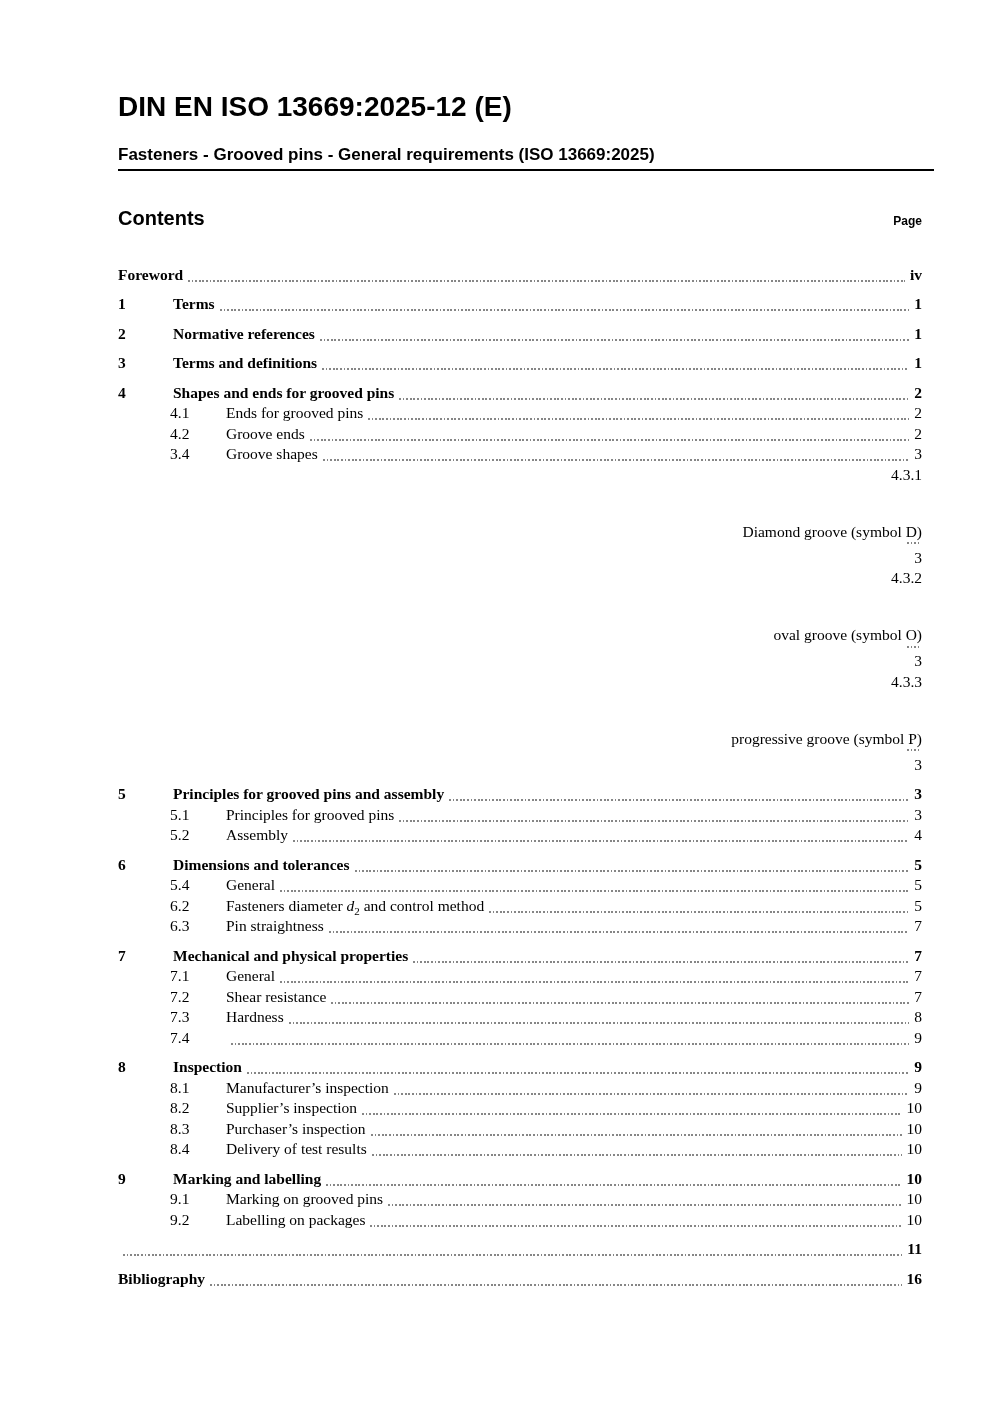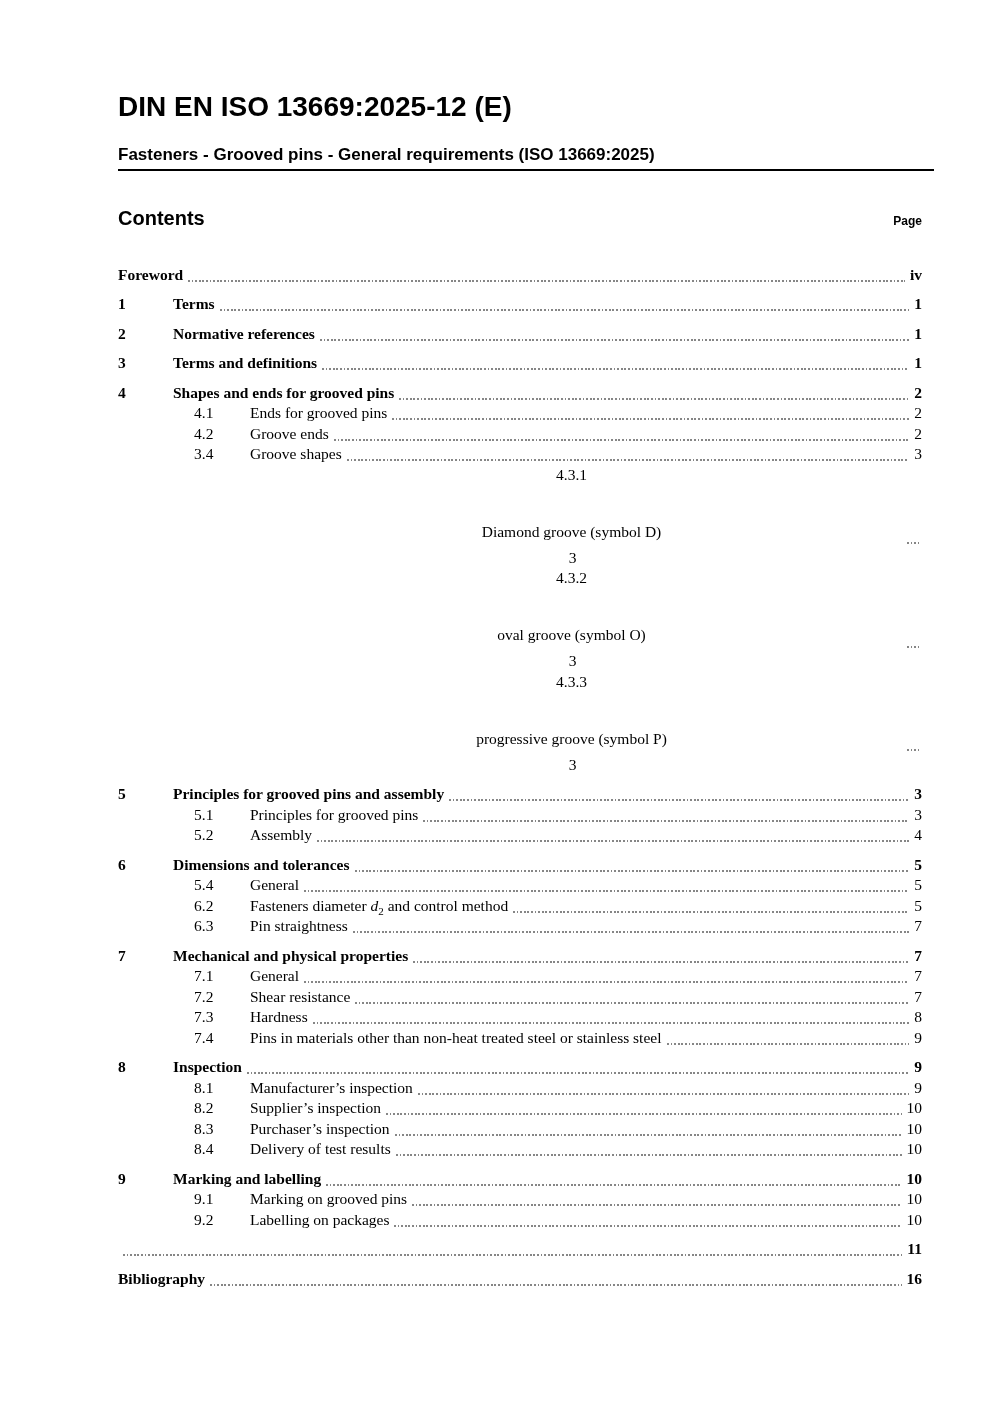--- a/index.html
+++ b/index.html
@@ -48,27 +48,27 @@
     font-size: 12px;
     padding-right: 12px;
     padding-left: 13px;
   }
   .toc {
     margin-top: 35px;
     padding-right: 12px;
   }
   .r {
     display: flex;
-    align-items: center;
+    align-items: flex-end;
     font-size: 15.5px;
     line-height: 20.5px;
   }
   .r.b { font-weight: 700; }
   .g { margin-top: 9px; }
-  .l2 { margin-left: 76px; }
+  .l2 { margin-left: 52px; }
   .l3 { margin-left: 103px; flex-direction: column; }
   .l1 .num { flex: 0 0 55px; }
   .l2 .num { flex: 0 0 56px; }
   .l3 .num { flex: 0 0 57px; }
   .ttl { white-space: nowrap; }
   .leader {
     flex: 1 1 auto;
     align-self: flex-end;
     height: 2px;
     min-width: 12px;
@@ -244,21 +244,20 @@
 
     <div class="r l2">
       <span class="num">7.3</span>
       <span class="ttl">Hardness</span>
       <span class="leader"></span>
       <span class="pg">8</span>
     </div>
 
     <div class="r l2">
       <span class="num">7.4</span>
-      <span class="ttl">Pins in materials other than non-heat treated steel or stainless steel</span>
       <span class="leader"></span>
       <span class="pg">9</span>
     </div>
 
     <div class="r b g l1">
       <span class="num">8</span>
       <span class="ttl">Inspection</span>
       <span class="leader"></span>
       <span class="pg">9</span>
     </div>

